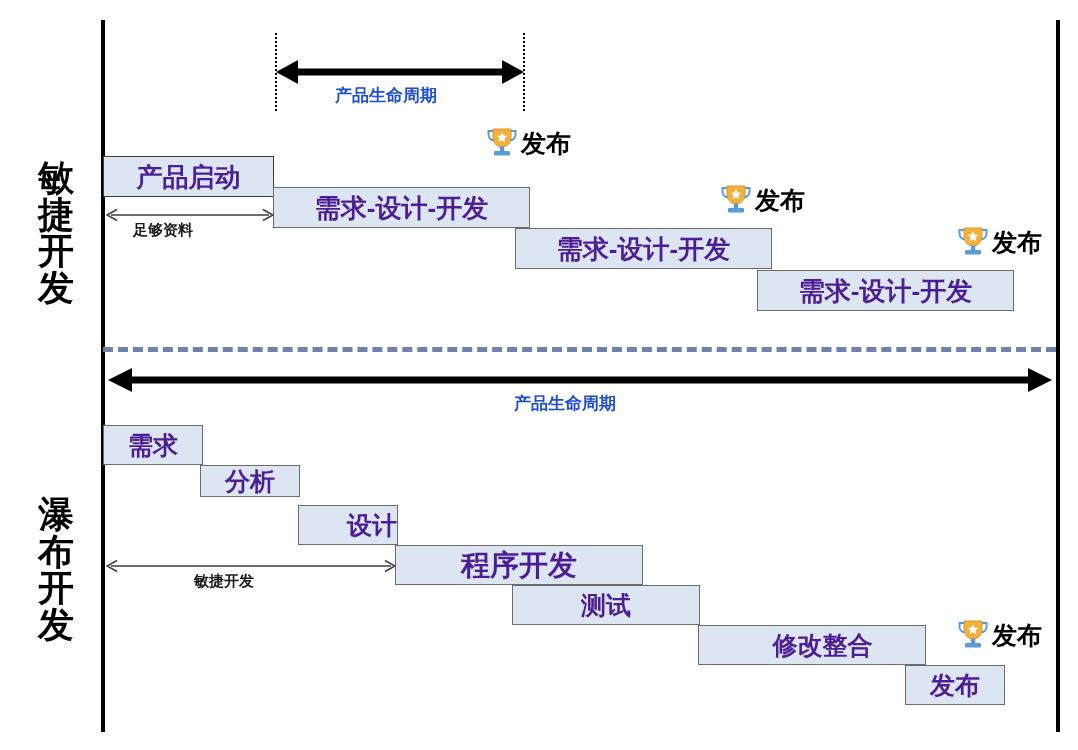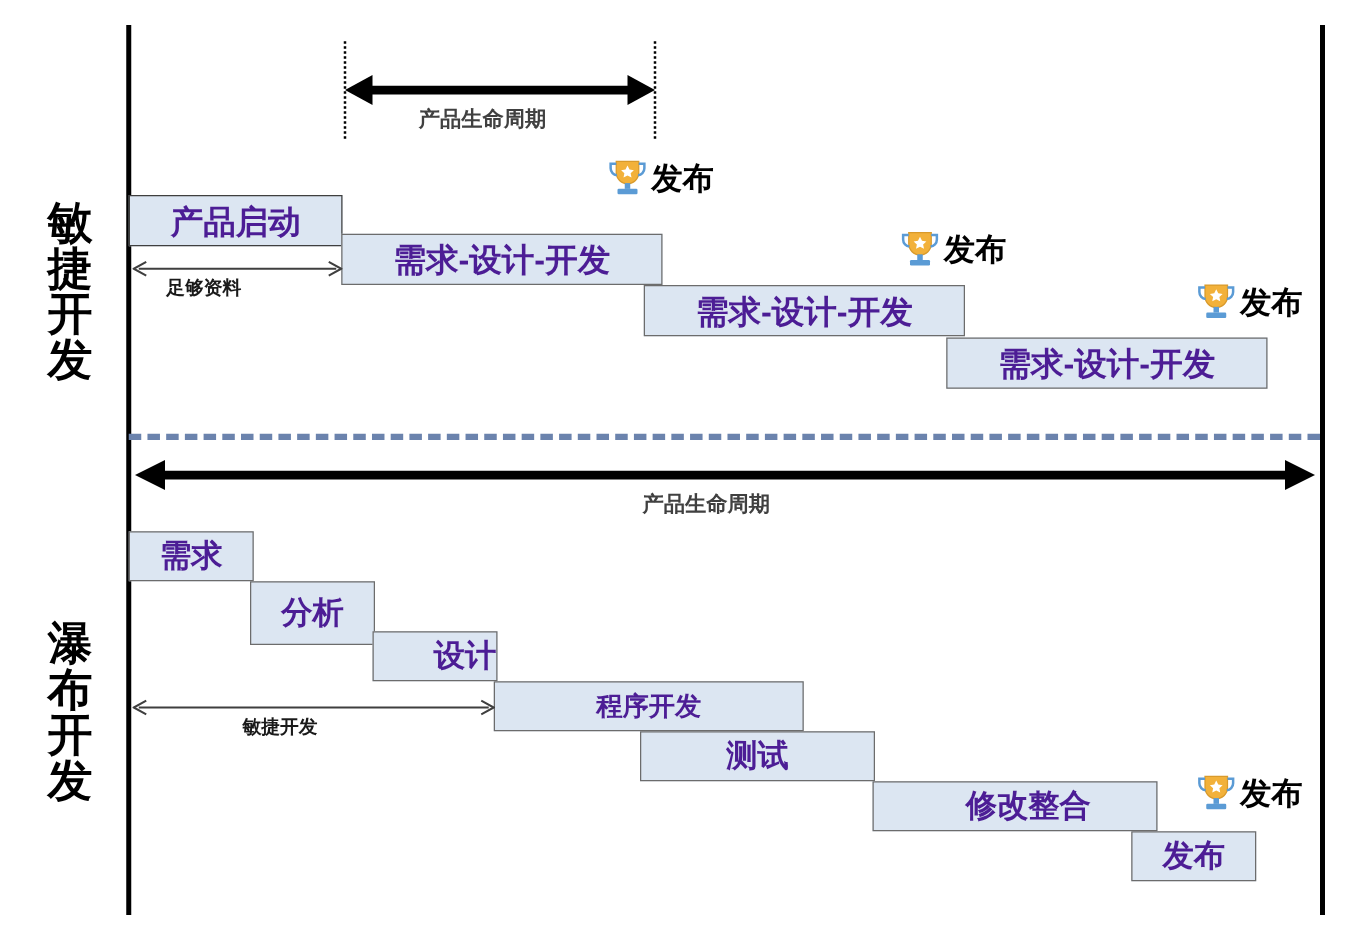--- a/index.html
+++ b/index.html
@@ -62,21 +62,21 @@
   
   .thick-arrow {
     position: absolute;
     height: 24px;
   }
   .thick-arrow svg { display: block; }
   .arrow-caption {
     position: absolute;
     font-size: 17px;
     font-weight: bold;
-    color: #404040;
+    color: #1d4ed8;
     white-space: nowrap;
     font-family: Liberation Serif, serif;
   }
 
   
   .thin-arrow {
     position: absolute;
     height: 14px;
   }
   .thin-arrow svg { display: block; }
@@ -217,29 +217,29 @@
       <polygon points="0,12 24,0 24,24" fill="#000"></polygon>
       <polygon points="944,12 920,0 920,24" fill="#000"></polygon>
     </svg>
   </div>
   <div class="arrow-caption" style="left:514px; top:392px;">产品生命周期</div>
 
   <div class="box" style="left:103px; top:425px; width:100px; height:40px; font-size:25px;">
     <span class="box-label">需求</span>
   </div>
 
-  <div class="box" style="left:200px; top:465px; width:100px; height:51px; font-size:25px;">
+  <div class="box" style="left:200px; top:465px; width:100px; height:32px; font-size:25px;">
     <span class="box-label">分析</span>
   </div>
 
   <div class="box" style="left:298px; top:505px; width:100px; height:40px; font-size:25px;justify-content:flex-end;">
     <span class="box-label">设计</span>
   </div>
 
-  <div class="box" style="left:395px; top:545px; width:248px; height:40px; font-size:21px;">
+  <div class="box" style="left:395px; top:545px; width:248px; height:40px; font-size:29px;">
     <span class="box-label">程序开发</span>
   </div>
 
   <div class="box" style="left:512px; top:585px; width:188px; height:40px; font-size:25px;">
     <span class="box-label">测试</span>
   </div>
 
   <div class="box" style="left:698px; top:625px; width:228px; height:40px; font-size:25px;padding-left:21px;">
     <span class="box-label">修改整合</span>
   </div>

